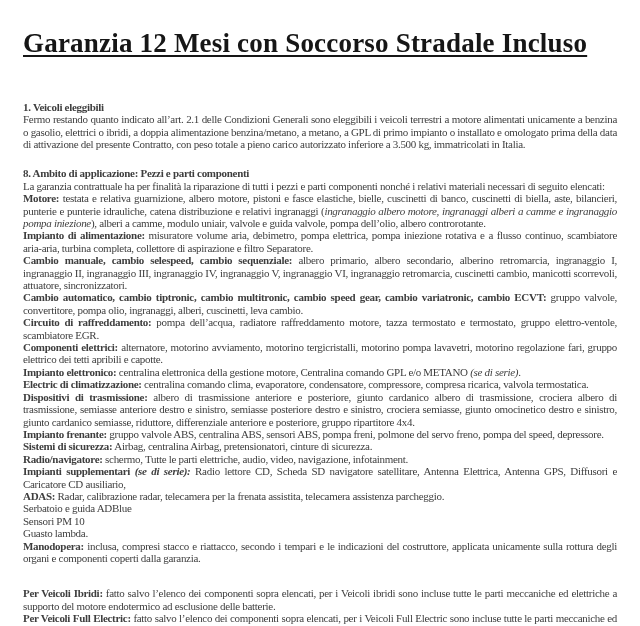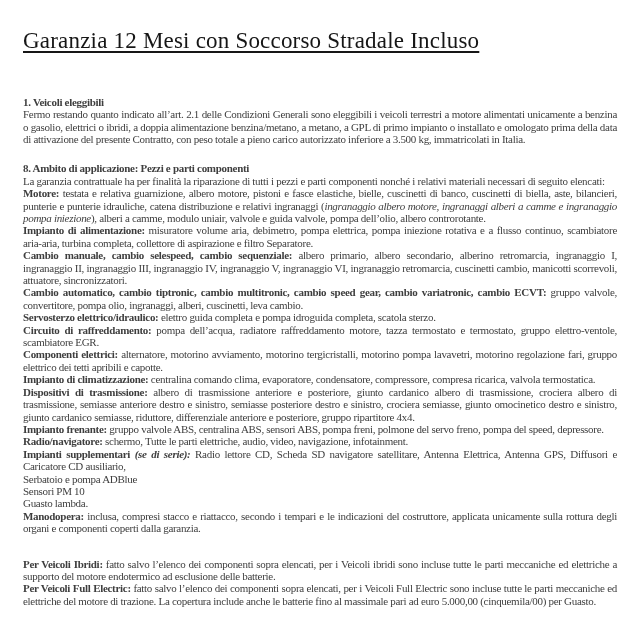--- a/index.html
+++ b/index.html
@@ -17,22 +17,22 @@
   .page {
     box-sizing: border-box;
     width: 640px;
     height: 626px;
     padding: 0 23px;
     background: var(--bg, #ffffff);
   }
   .doc-title {
     margin: 27px 0 0 0;
     font-family: "Liberation Serif", "DejaVu Serif", serif;
-    font-weight: normal;
-    font-size: 23px;
+    font-weight: bold;
+    font-size: 27px;
     line-height: 1.25;
     letter-spacing: 0.2px;
     color: var(--title-color, #161616);
     text-decoration: underline;
     text-decoration-thickness: 2px;
     text-underline-offset: 3px;
     white-space: nowrap;
   }
   .doc-body {
     margin-top: 40px;
@@ -62,28 +62,30 @@
   <h1 class="doc-title">Garanzia 12 Mesi con Soccorso Stradale Incluso</h1>
   <div class="doc-body">
       <p class="section-heading"><span class="run-b">1. Veicoli eleggibili</span></p>
       <p class="paragraph"><span class="run-r">Fermo restando quanto indicato all’art. 2.1 delle Condizioni Generali sono eleggibili i veicoli terrestri a motore alimentati unicamente a benzina o gasolio, elettrici o ibridi, a doppia alimentazione benzina/metano, a metano, a GPL di primo impianto o installato e omologato prima della data di attivazione del presente Contratto, con peso totale a pieno carico autorizzato inferiore a 3.500 kg, immatricolati in Italia.</span></p>
       <p class="section-heading"><span class="run-b">8. Ambito di applicazione: Pezzi e parti componenti</span></p>
       <p class="paragraph"><span class="run-r">La garanzia contrattuale ha per finalità la riparazione di tutti i pezzi e parti componenti nonché i relativi materiali necessari di seguito elencati:</span></p>
       <p class="paragraph"><span class="run-b">Motore:</span><span class="run-r"> testata e relativa guarnizione, albero motore, pistoni e fasce elastiche, bielle, cuscinetti di banco, cuscinetti di biella, aste, bilancieri, punterie e punterie idrauliche, catena distribuzione e relativi ingranaggi (</span><span class="run-i">ingranaggio albero motore, ingranaggi alberi a camme e ingranaggio pompa iniezione</span><span class="run-r">), alberi a camme, modulo uniair, valvole e guida valvole, pompa dell’olio, albero controrotante.</span></p>
       <p class="paragraph"><span class="run-b">Impianto di alimentazione:</span><span class="run-r"> misuratore volume aria, debimetro, pompa elettrica, pompa iniezione rotativa e a flusso continuo, scambiatore aria-aria, turbina completa, collettore di aspirazione e filtro Separatore.</span></p>
       <p class="paragraph"><span class="run-b">Cambio manuale, cambio selespeed, cambio sequenziale:</span><span class="run-r"> albero primario, albero secondario, alberino retromarcia, ingranaggio I, ingranaggio II, ingranaggio III, ingranaggio IV, ingranaggio V, ingranaggio VI, ingranaggio retromarcia, cuscinetti cambio, manicotti scorrevoli, attuatore, sincronizzatori.</span></p>
       <p class="paragraph"><span class="run-b">Cambio automatico, cambio tiptronic, cambio multitronic, cambio speed gear, cambio variatronic, cambio ECVT:</span><span class="run-r"> gruppo valvole, convertitore, pompa olio, ingranaggi, alberi, cuscinetti, leva cambio.</span></p>
-      <p class="paragraph"><span class="run-b">Servosterzo elettrico/idraulico:</span><span class="run-r"> elettro guida completa e pompa idroguida completa, scatola sterzo.</span></p>
       <p class="paragraph"><span class="run-b">Circuito di raffreddamento:</span><span class="run-r"> pompa dell’acqua, radiatore raffreddamento motore, tazza termostato e termostato, gruppo elettro-ventole, scambiatore EGR.</span></p>
       <p class="paragraph"><span class="run-b">Componenti elettrici:</span><span class="run-r"> alternatore, motorino avviamento, motorino tergicristalli, motorino pompa lavavetri, motorino regolazione fari, gruppo elettrico dei tetti apribili e capotte.</span></p>
-      <p class="paragraph"><span class="run-b">Impianto di climatizzazione:</span><span class="run-r"> centralina comando clima, evaporatore, condensatore, compressore, compresa ricarica, valvola termostatica.</span></p>
+      <p class="paragraph"><span class="run-b">Impianto elettronico:</span><span class="run-r"> centralina elettronica della gestione motore, Centralina comando GPL e/o METANO </span><span class="run-i">(se di serie)</span><span class="run-r">.</span></p>
+      <p class="paragraph"><span class="run-b">Electric di climatizzazione:</span><span class="run-r"> centralina comando clima, evaporatore, condensatore, compressore, compresa ricarica, valvola termostatica.</span></p>
       <p class="paragraph"><span class="run-b">Dispositivi di trasmissione:</span><span class="run-r"> albero di trasmissione anteriore e posteriore, giunto cardanico albero di trasmissione, crociera albero di trasmissione, semiasse anteriore destro e sinistro, semiasse posteriore destro e sinistro, crociera semiasse, giunto omocinetico destro e sinistro, giunto cardanico semiasse, riduttore, differenziale anteriore e posteriore, gruppo ripartitore 4x4.</span></p>
       <p class="paragraph"><span class="run-b">Impianto frenante:</span><span class="run-r"> gruppo valvole ABS, centralina ABS, sensori ABS, pompa freni, polmone del servo freno, pompa del speed, depressore.</span></p>
+      <p class="paragraph"><span class="run-b">Sistemi di sicurezza:</span><span class="run-r"> Airbag, centralina Airbag, pretensionatori, cinture di sicurezza.</span></p>
       <p class="paragraph"><span class="run-b">Radio/navigatore:</span><span class="run-r"> schermo, Tutte le parti elettriche, audio, video, navigazione, infotainment.</span></p>
       <p class="paragraph"><span class="run-b">Impianti supplementari </span><span class="run-bi">(se di serie):</span><span class="run-r"> Radio lettore CD, Scheda SD navigatore satellitare, Antenna Elettrica, Antenna GPS, Diffusori e Caricatore CD ausiliario,</span></p>
-      <p class="paragraph"><span class="run-r">Serbatoio e pompa ADBlue</span></p>
+      <p class="paragraph"><span class="run-b">ADAS:</span><span class="run-r"> Radar, calibrazione radar, telecamera per la frenata assistita, telecamera assistenza parcheggio.</span></p>
+      <p class="paragraph"><span class="run-r">Serbatoio e guida ADBlue</span></p>
       <p class="paragraph"><span class="run-r">Sensori PM 10</span></p>
       <p class="paragraph"><span class="run-r">Guasto lambda.</span></p>
       <p class="paragraph"><span class="run-b">Manodopera:</span><span class="run-r"> inclusa, compresi stacco e riattacco, secondo i tempari e le indicazioni del costruttore, applicata unicamente sulla rottura degli organi e componenti coperti dalla garanzia.</span></p>
       <p class="paragraph spaced"><span class="run-b">Per Veicoli Ibridi:</span><span class="run-r"> fatto salvo l’elenco dei componenti sopra elencati, per i Veicoli ibridi sono incluse tutte le parti meccaniche ed elettriche a supporto del motore endotermico ad esclusione delle batterie.</span></p>
       <p class="paragraph"><span class="run-b">Per Veicoli Full Electric:</span><span class="run-r"> fatto salvo l’elenco dei componenti sopra elencati, per i Veicoli Full Electric sono incluse tutte le parti meccaniche ed elettriche del motore di trazione. La copertura include anche le batterie fino al massimale pari ad euro 5.000,00 (cinquemila/00) per Guasto.</span></p>
     </div>
 </main>
 
 </body></html>

